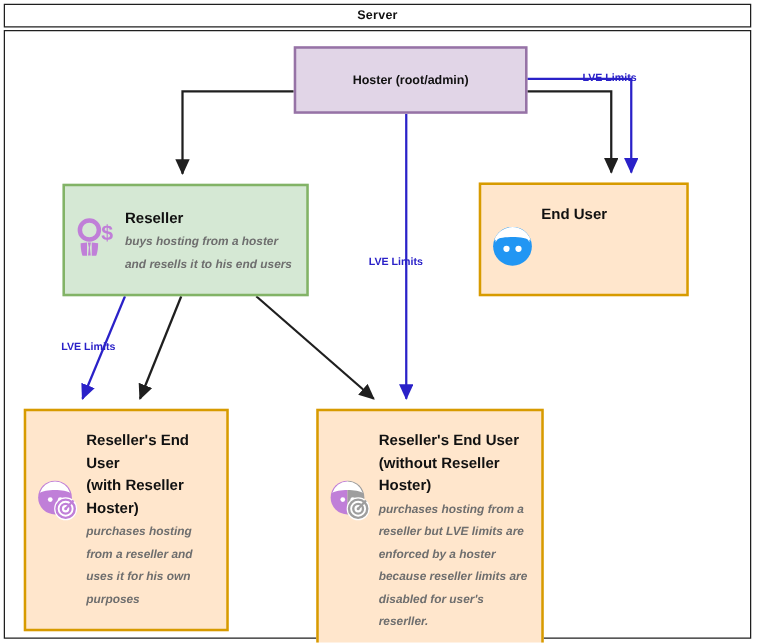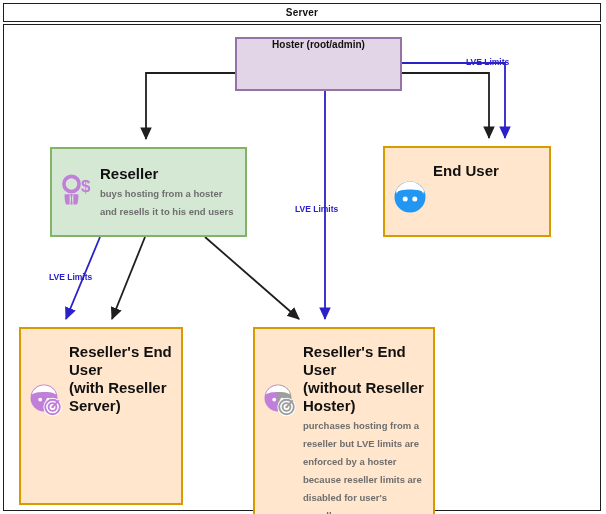--- a/index.html
+++ b/index.html
@@ -7,41 +7,41 @@
   #stage{position:relative;width:606px;height:514px;}
 
   .server-frame{position:absolute;left:3px;top:3px;width:598px;height:19px;
     border:1px solid #1f1f1f;background:#ffffff;box-sizing:border-box;
     display:flex;align-items:center;justify-content:center;}
   .server-title{font-size:10px;font-weight:bold;color:#111111;letter-spacing:.2px;}
   .server-body{position:absolute;left:3px;top:24px;width:598px;height:487px;
     border:1px solid #1f1f1f;background:#ffffff;box-sizing:border-box;}
 
   .node{position:absolute;box-sizing:border-box;}
-  .node.hoster{left:235px;top:37px;width:167px;height:54px;background:#e1d5e7;
-    border:2px solid #9673a6;display:flex;justify-content:center;}
+  .node.hoster{left:235px;top:37px;width:187px;height:54px;background:#e1d5e7;
+    border:2px solid #9673a6;display:flex;align-items:center;justify-content:center;}
   .hoster-label{font-size:10px;font-weight:bold;color:#111111;}
 
   .node.reseller{left:50px;top:147px;width:197px;height:90px;background:#d5e8d4;
     border:2px solid #82b366;}
   .node.enduser{left:383px;top:146px;width:168px;height:91px;background:#ffe6cc;
     border:2px solid #d79b00;}
   .node.reu-with{left:19px;top:327px;width:164px;height:178px;background:#ffe6cc;
     border:2px solid #d79b00;}
   .node.reu-without{left:253px;top:327px;width:182px;height:208px;background:#ffe6cc;
     border:2px solid #d79b00;}
 
   .card{display:flex;align-items:center;height:100%;padding:0 8px 0 6px;box-sizing:border-box;}
   .card.top-align{align-items:flex-start;padding-top:14px;}
   .icon-slot{flex:0 0 auto;width:38px;height:38px;margin-right:4px;display:block;}
   .reu-with .icon-slot,.reu-without .icon-slot{margin-top:38px;}
   .enduser .icon-slot{margin-top:16px;}
   .txt{flex:1 1 auto;}
-  .title{font-size:15px;font-weight:bold;color:#111111;line-height:12.5px;}
-  .desc{font-size:9.5px;font-weight:bold;color:#6e6e6e;line-height:12.5px;}
+  .title{font-size:12px;font-weight:bold;color:#111111;line-height:12.5px;}
+  .desc{font-size:9.5px;font-style:italic;font-weight:bold;color:#6e6e6e;line-height:12.5px;}
 
   .edge{position:absolute;}
   .lbl{position:absolute;font-size:8.5px;font-weight:bold;color:#2a21c8;white-space:nowrap;text-align:center;}
 </style>
 </head>
 <body>
 
 <div id="stage">
 
   <div class="server-frame">
@@ -128,21 +128,22 @@
           <circle cx="21.2" cy="18.6" r="1.9" fill="#ffffff"></circle>
           <circle cx="25.5" cy="26" r="9.2" fill="#ffffff"></circle>
           <circle cx="25.5" cy="26" r="7.3" fill="none" stroke="#c07fd8" stroke-width="1.9"></circle>
           <circle cx="25.5" cy="26" r="3.9" fill="none" stroke="#c07fd8" stroke-width="1.9"></circle>
           <circle cx="25.5" cy="26" r="1.2" fill="#c07fd8"></circle>
           <path d="M25.5,26 L31.8,19.4" stroke="#c07fd8" stroke-width="1.9" fill="none"></path>
         </svg>
       </span>
       <span class="txt">
         <span class="title">Reseller's End User</span><br>
-        <span class="title">(with Reseller Server)</span><br>
+        <span class="title">(with Reseller Hoster)</span><br>
+        <span class="desc">purchases hosting from a reseller and uses it for his own purposes</span>
       </span>
     </div>
   </div>
 
   <div class="node reu-without">
     <div class="card top-align">
       <span class="icon-slot">
         <svg width="38" height="38" viewBox="0 0 38 38">
           <path d="M17,3.5 A13.5,13.5 0 0 0 17,30.5 Z" fill="#c07fd8"></path>
           <path d="M17,3.5 A13.5,13.5 0 0 1 17,30.5 Z" fill="#9e9e9e"></path>

